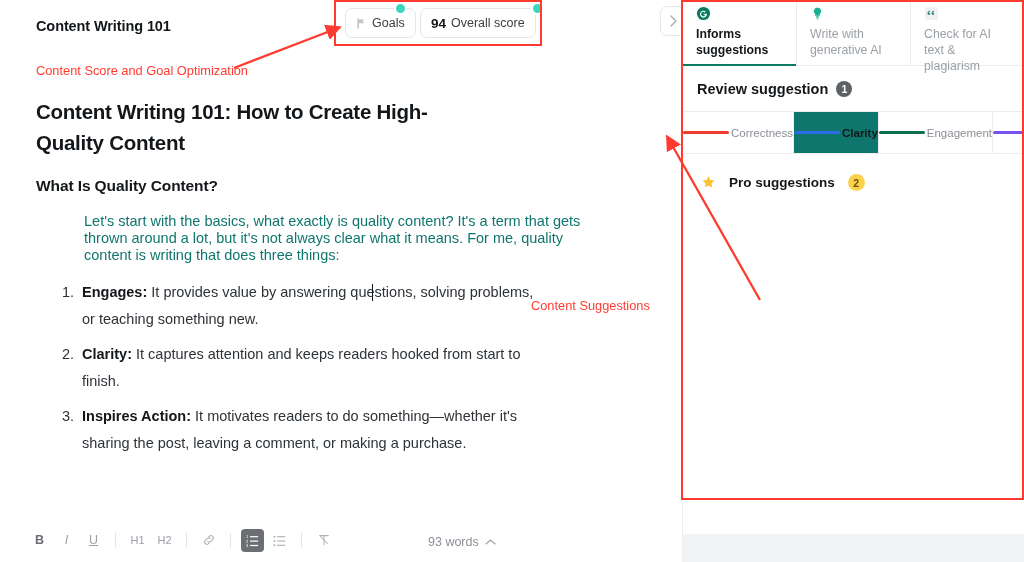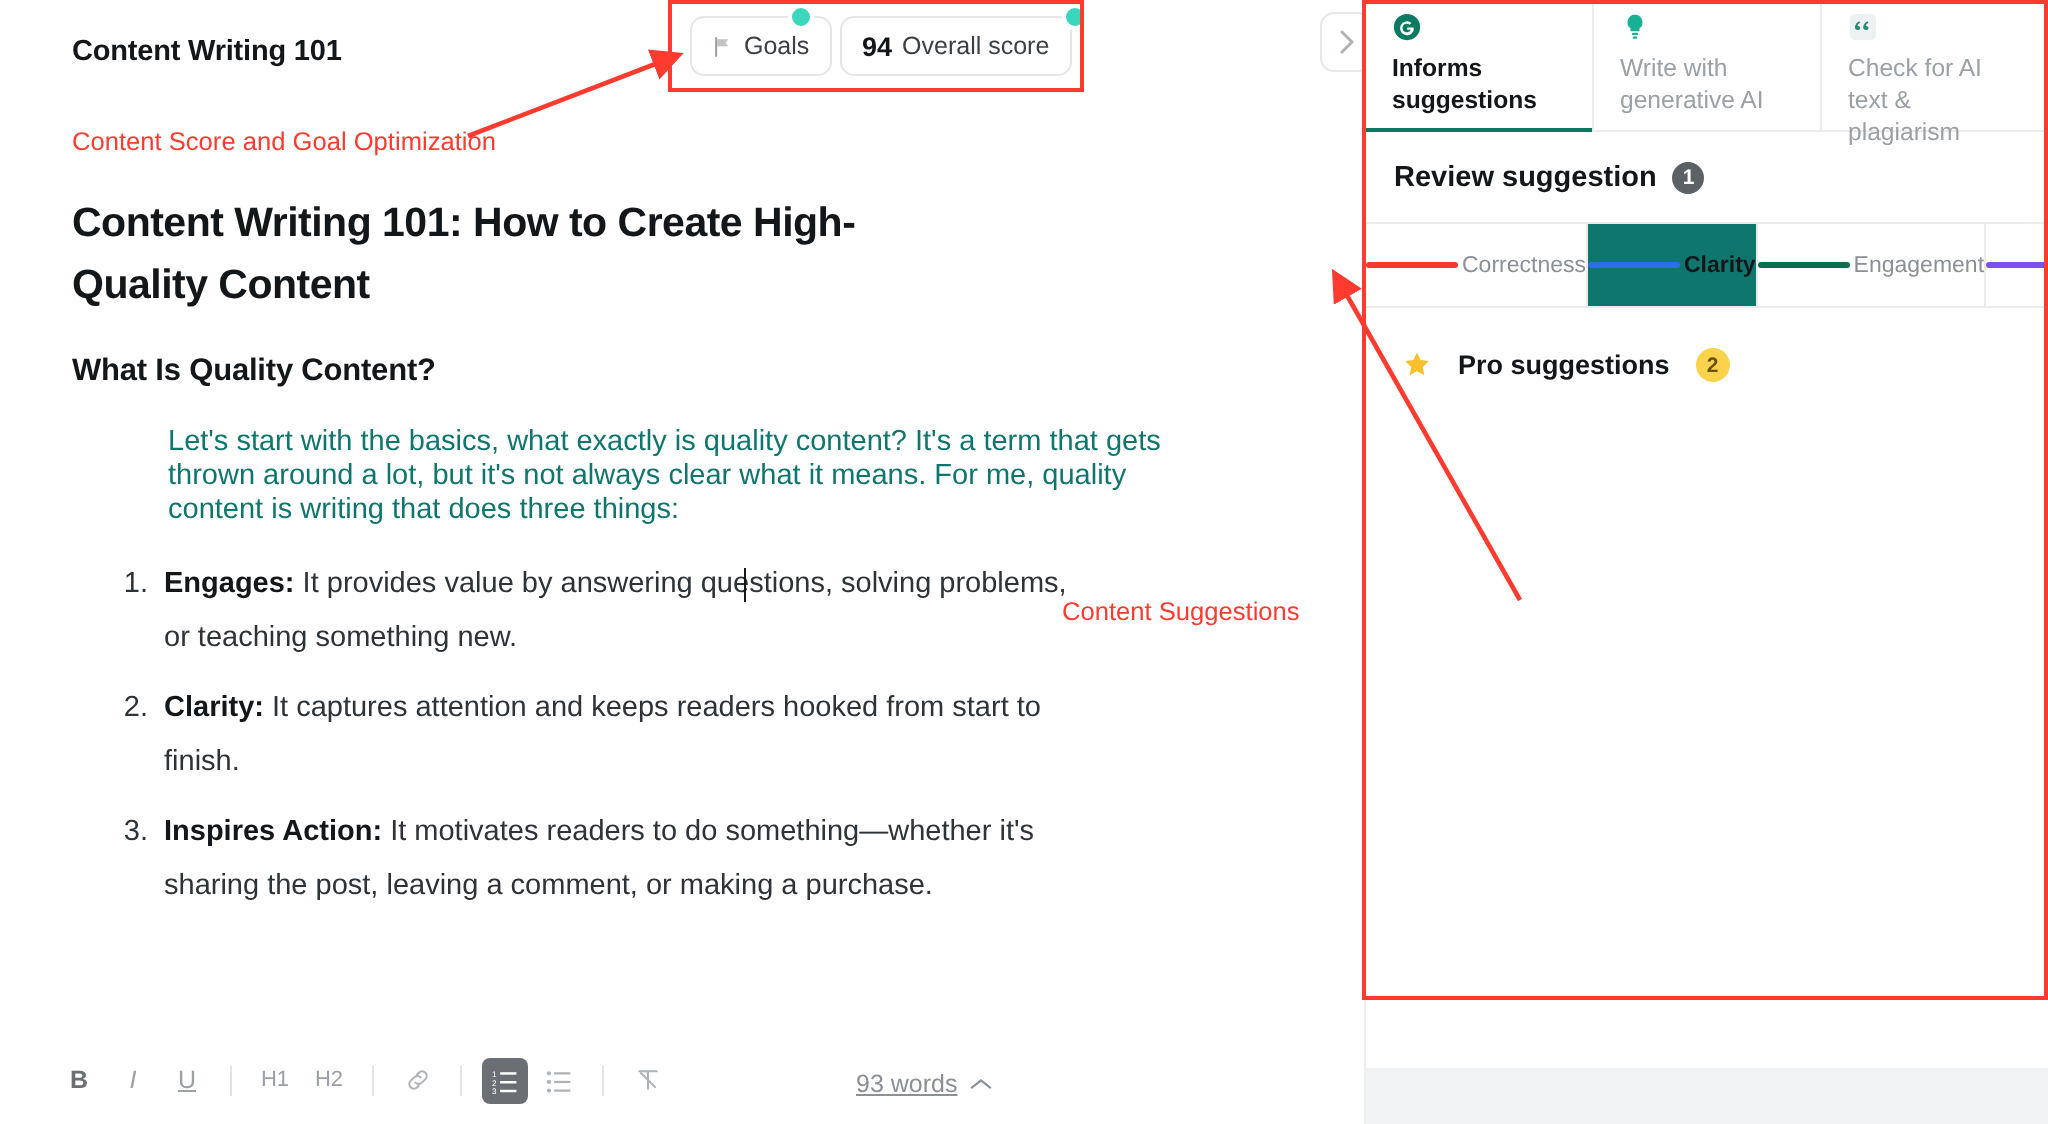--- a/index.html
+++ b/index.html
@@ -75,21 +75,21 @@
   }
   .tb-btn {
     width: 23px; height: 23px; display: flex; align-items: center; justify-content: center;
     font-size: 12.5px; color: #9aa0a6; border-radius: 4px;
   }
   .tb-btn.h { font-size: 11px; }
   .tb-btn.active { background: #6b6f73; color: #fff; }
   .tb-sep { width: 1px; height: 15px; background: #e2e4e6; margin: 0 6px; }
   #wordcount {
     position: absolute; left: 428px; bottom: 13px;
-    font-size: 12.5px; color: #8b9096; display: flex; align-items: center; gap: 6px; text-decoration: underline;
+    font-size: 12.5px; color: #8b9096; display: flex; align-items: center; gap: 6px;
   }
 
   
   #collapse-btn {
     position: absolute; left: 660px; top: 6px; width: 26px; height: 30px;
     border: 1px solid #e6e8ea; border-radius: 7px; background: #fff;
     display: flex; align-items: center; justify-content: center;
     font-size: 13px; color: #aeb3b8;
   }
 

